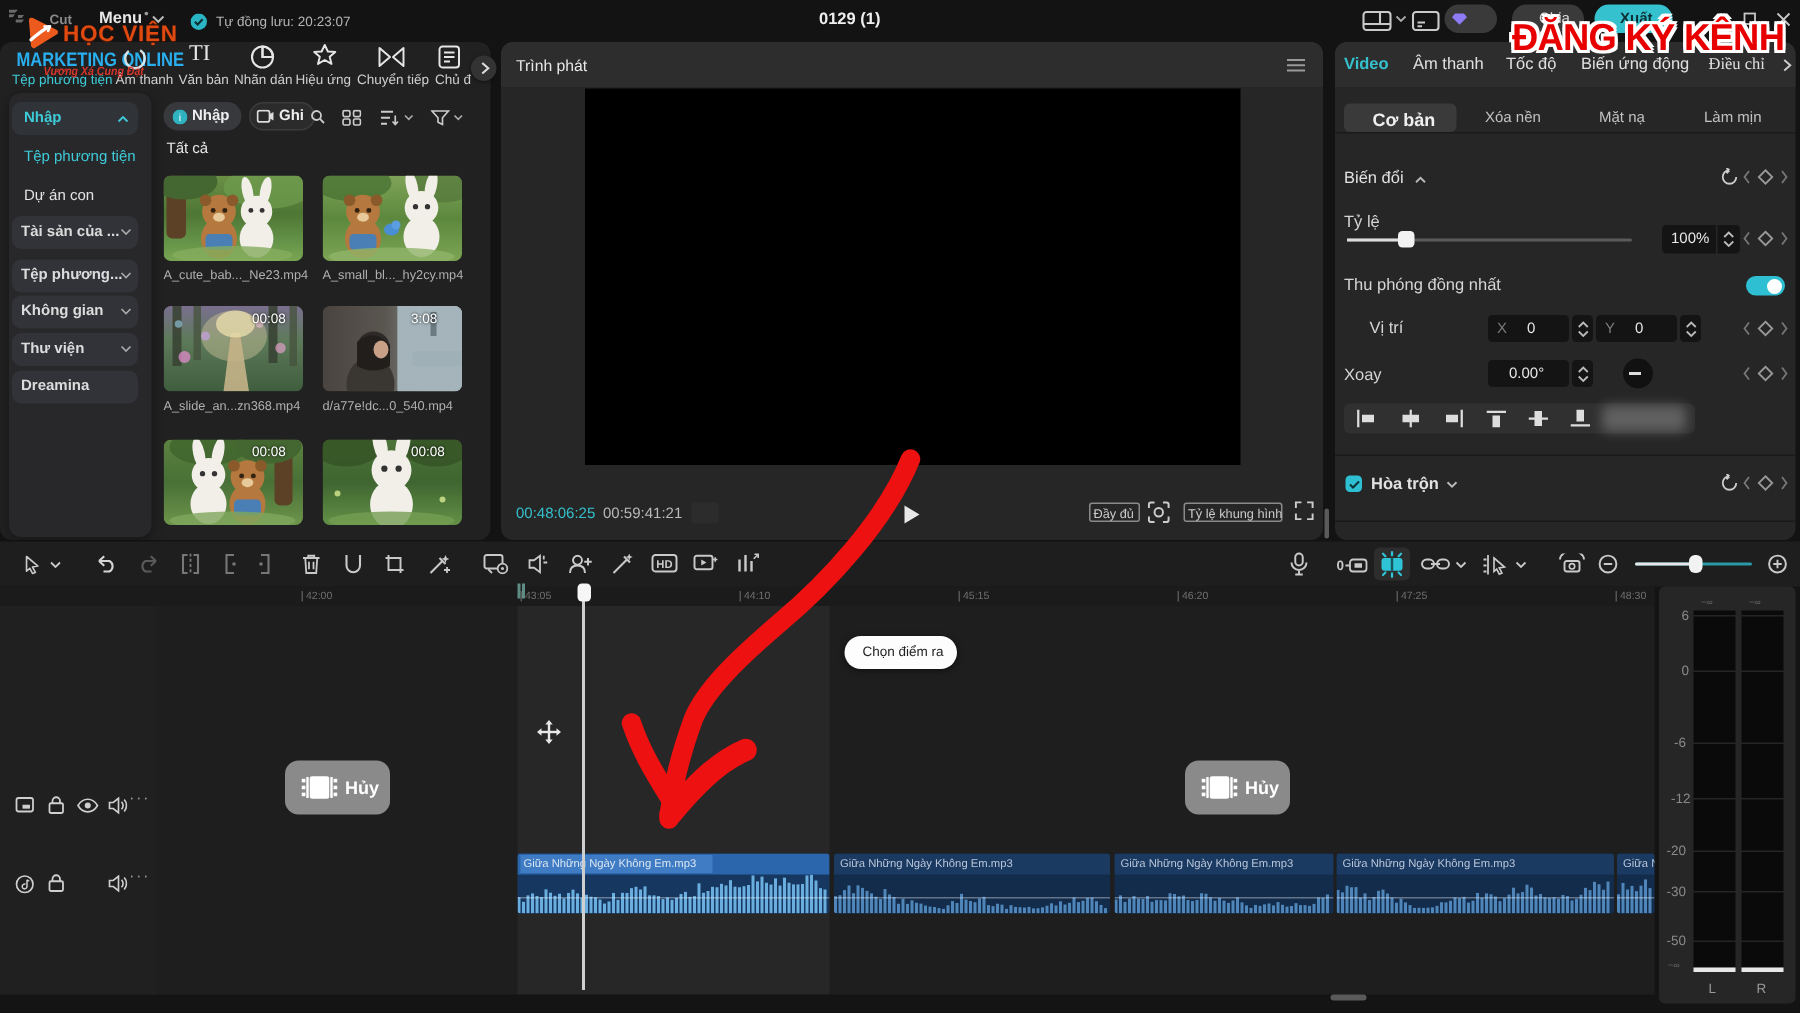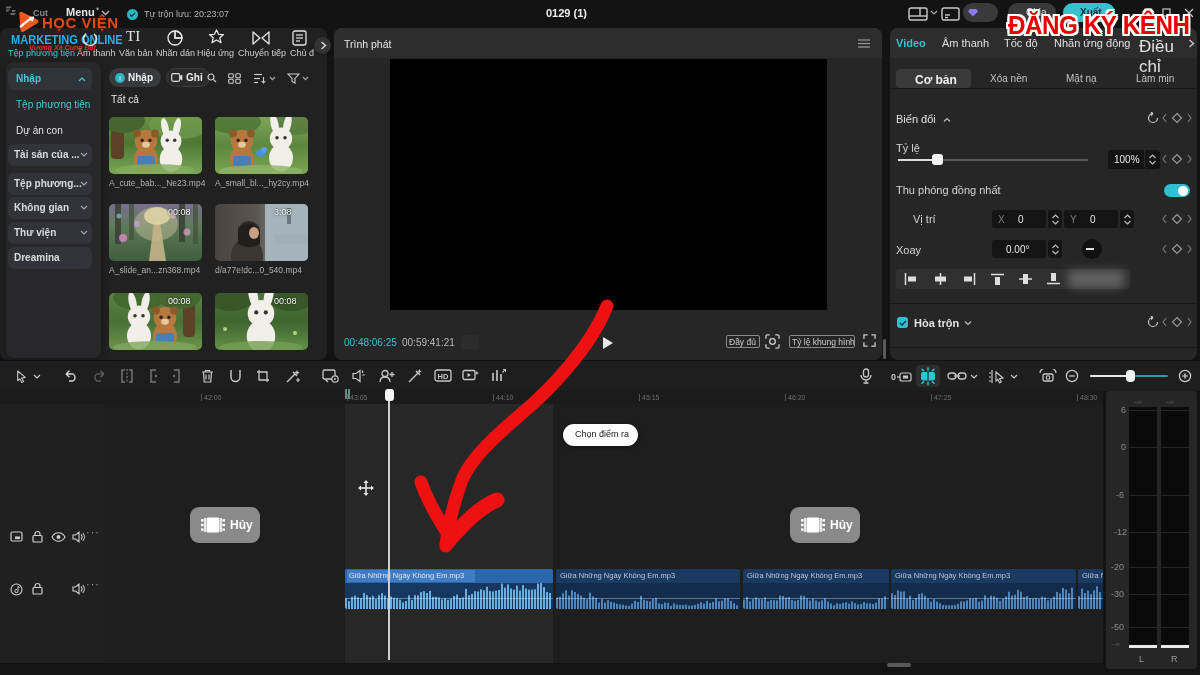--- a/index.html
+++ b/index.html
@@ -23,21 +23,21 @@
     <span class="abs" style="left:66px;top:6px;color:#e8e8e8;font-size:11px;font-weight:bold;">Menu</span>
     <span class="abs" style="left:96px;top:4px;color:#9a9a9a;font-size:9px;">•</span>
     <svg class="abs" style="left:101px;top:10px;" width="9" height="6" viewBox="0 0 9 6">
         <path d="M1 1 L4.5 4.5 L8 1" stroke="#bbb" stroke-width="1.3" fill="none"></path>
       </svg>
 
     <svg class="abs" style="left:127px;top:9px;" width="11" height="11" viewBox="0 0 12 12">
       <circle cx="6" cy="6" r="6" fill="#2ab5c4"></circle>
         <path d="M3.2 6 L5.2 8 L8.8 4.2" stroke="#0e2a2e" stroke-width="1.4" fill="none"></path>
     </svg>
-    <span class="abs" style="left:144px;top:9px;color:#b4b4b4;font-size:9px;">Tự trộn lưu: 20:23:07</span>
+    <span class="abs" style="left:144px;top:9px;color:#b4b4b4;font-size:9px;">Tự đồng lưu: 20:23:07</span>
 
     <span class="abs" style="left:546px;top:7px;color:#efefef;font-size:11px;font-weight:bold;">0129 (1)</span>
 
     <svg class="abs" style="left:908px;top:7px;" width="20" height="14" viewBox="0 0 20 14">
       <rect x="1" y="1" width="18" height="12" rx="2" stroke="#c9c9c9" stroke-width="1.4" fill="none"></rect>
       <line x1="1" y1="9" x2="19" y2="9" stroke="#c9c9c9" stroke-width="1.4"></line>
       <line x1="12" y1="1" x2="12" y2="9" stroke="#c9c9c9" stroke-width="1.4"></line>
     </svg>
     <svg class="abs" style="left:930px;top:10px;" width="8" height="5" viewBox="0 0 8 5">
         <path d="M1 1 L4 4 L7 1" stroke="#aaa" stroke-width="1.2" fill="none"></path>
@@ -384,22 +384,22 @@
     <svg class="abs" style="left:529px;top:306px;" width="13" height="13" viewBox="0 0 14 14">
       <path d="M9 1 H13 V5 M13 9 V13 H9 M5 13 H1 V9 M1 5 V1 H5" stroke="#ccc" stroke-width="1.4" fill="none"></path>
     </svg>
   </div>
 
   <div class="panel" id="rightpanel" style="left:890px;top:28px;width:307px;height:332px;background:#262626;">
     <div class="abs" style="left:0;top:0;width:307px;height:30px;background:#2d2d2d;border-radius:8px 8px 0 0;"></div>
     <span class="abs" style="left:6px;top:9px;color:#35c1ce;font-size:11px;font-weight:bold;">Video</span>
     <span class="abs" style="left:52px;top:9px;color:#e0e0e0;font-size:11px;">Âm thanh</span>
     <span class="abs" style="left:114px;top:9px;color:#e0e0e0;font-size:11px;">Tốc độ</span>
-    <span class="abs" style="left:164px;top:9px;color:#e0e0e0;font-size:11px;">Nhãn ứng động</span>
-    <span class="abs" style="left:249px;top:9px;color:#e0e0e0;font-size:17px;">Điều chỉ</span>
+    <span class="abs" style="left:164px;top:9px;color:#e0e0e0;font-size:11px;">Biến ứng động</span>
+    <span class="abs" style="left:249px;top:9px;color:#e0e0e0;font-size:11px;font-family:Liberation Serif, serif;">Điều chỉ</span>
     <svg class="abs" style="left:298px;top:11px;" width="7" height="9" viewBox="0 0 7 9">
         <path d="M1.5 1 L5.5 4.5 L1.5 8" stroke="#ccc" stroke-width="1.3" fill="none"></path>
       </svg>
 
     <div class="abs" style="left:6px;top:41px;width:75px;height:19px;background:#3a3a3a;border-radius:4px;"></div>
     <span class="abs" style="left:25px;top:45px;color:#f0f0f0;font-size:12px;font-weight:bold;">Cơ bản</span>
     <span class="abs" style="left:100px;top:45px;color:#c2c2c2;font-size:10px;">Xóa nền</span>
     <span class="abs" style="left:176px;top:45px;color:#c2c2c2;font-size:10px;">Mặt nạ</span>
     <span class="abs" style="left:246px;top:45px;color:#c2c2c2;font-size:10px;">Làm mịn</span>
     <div class="abs" style="left:0;top:60px;width:307px;height:1px;background:#1a1a1a;"></div>

